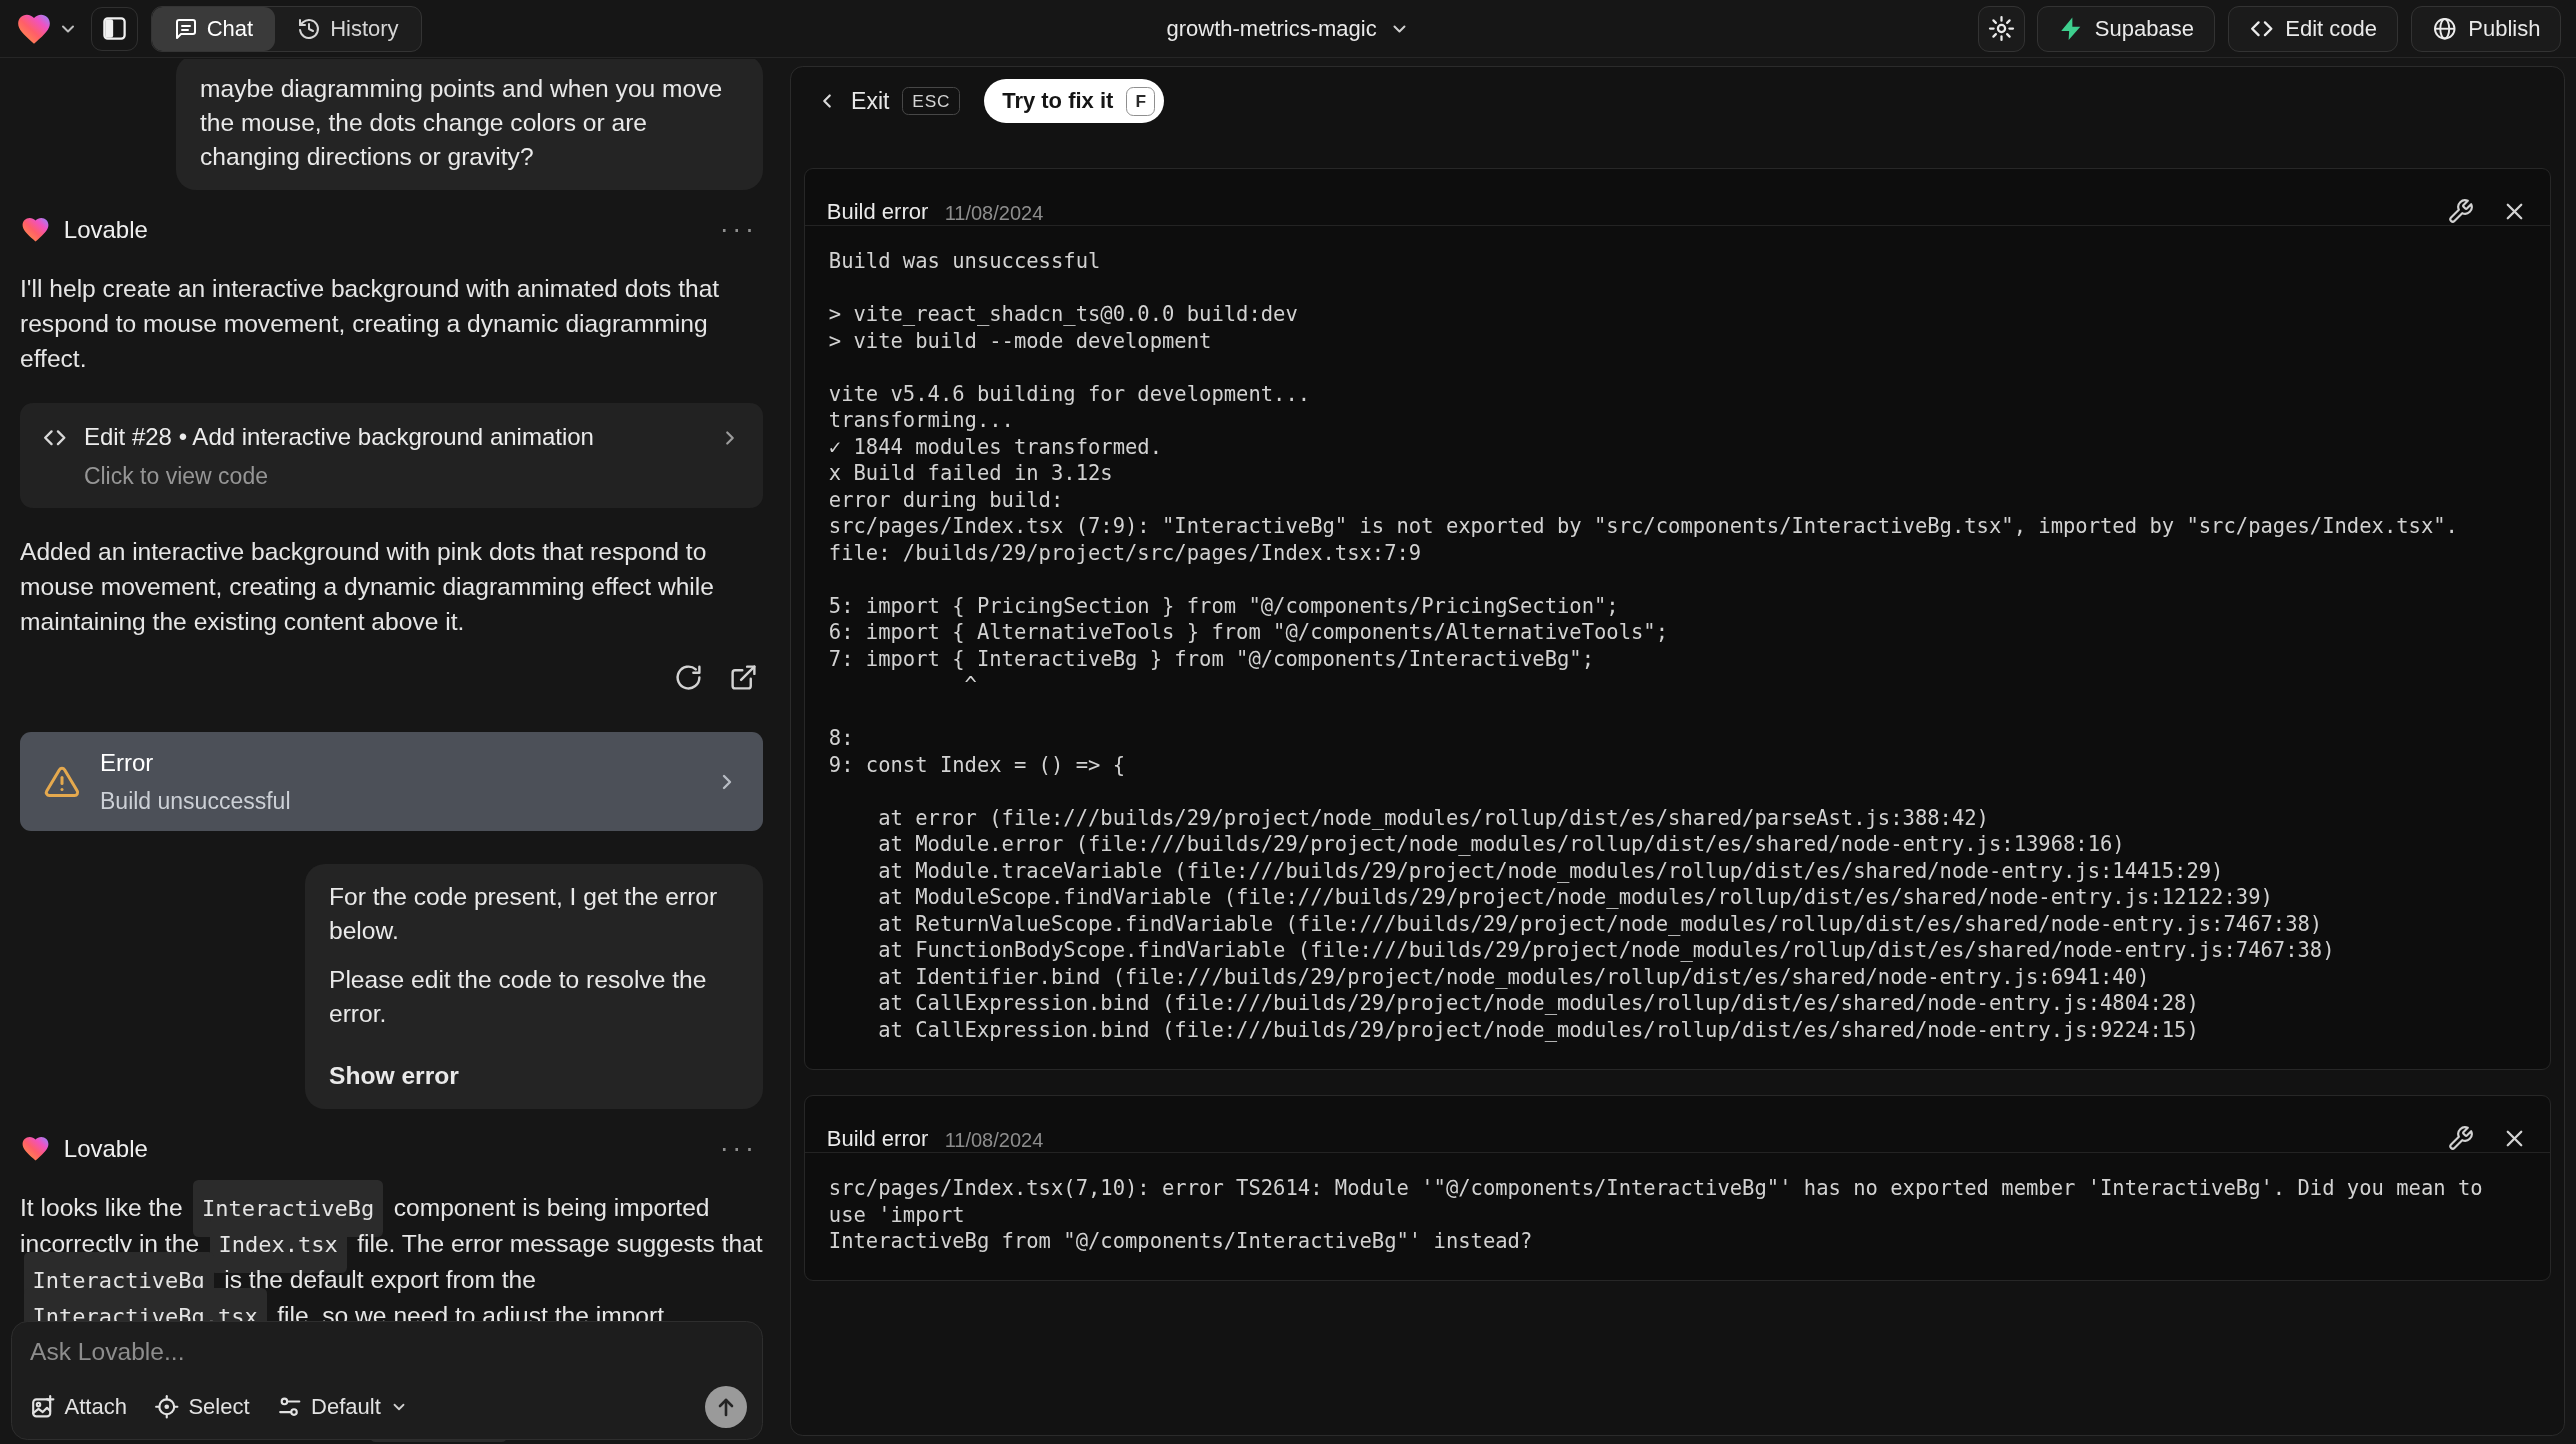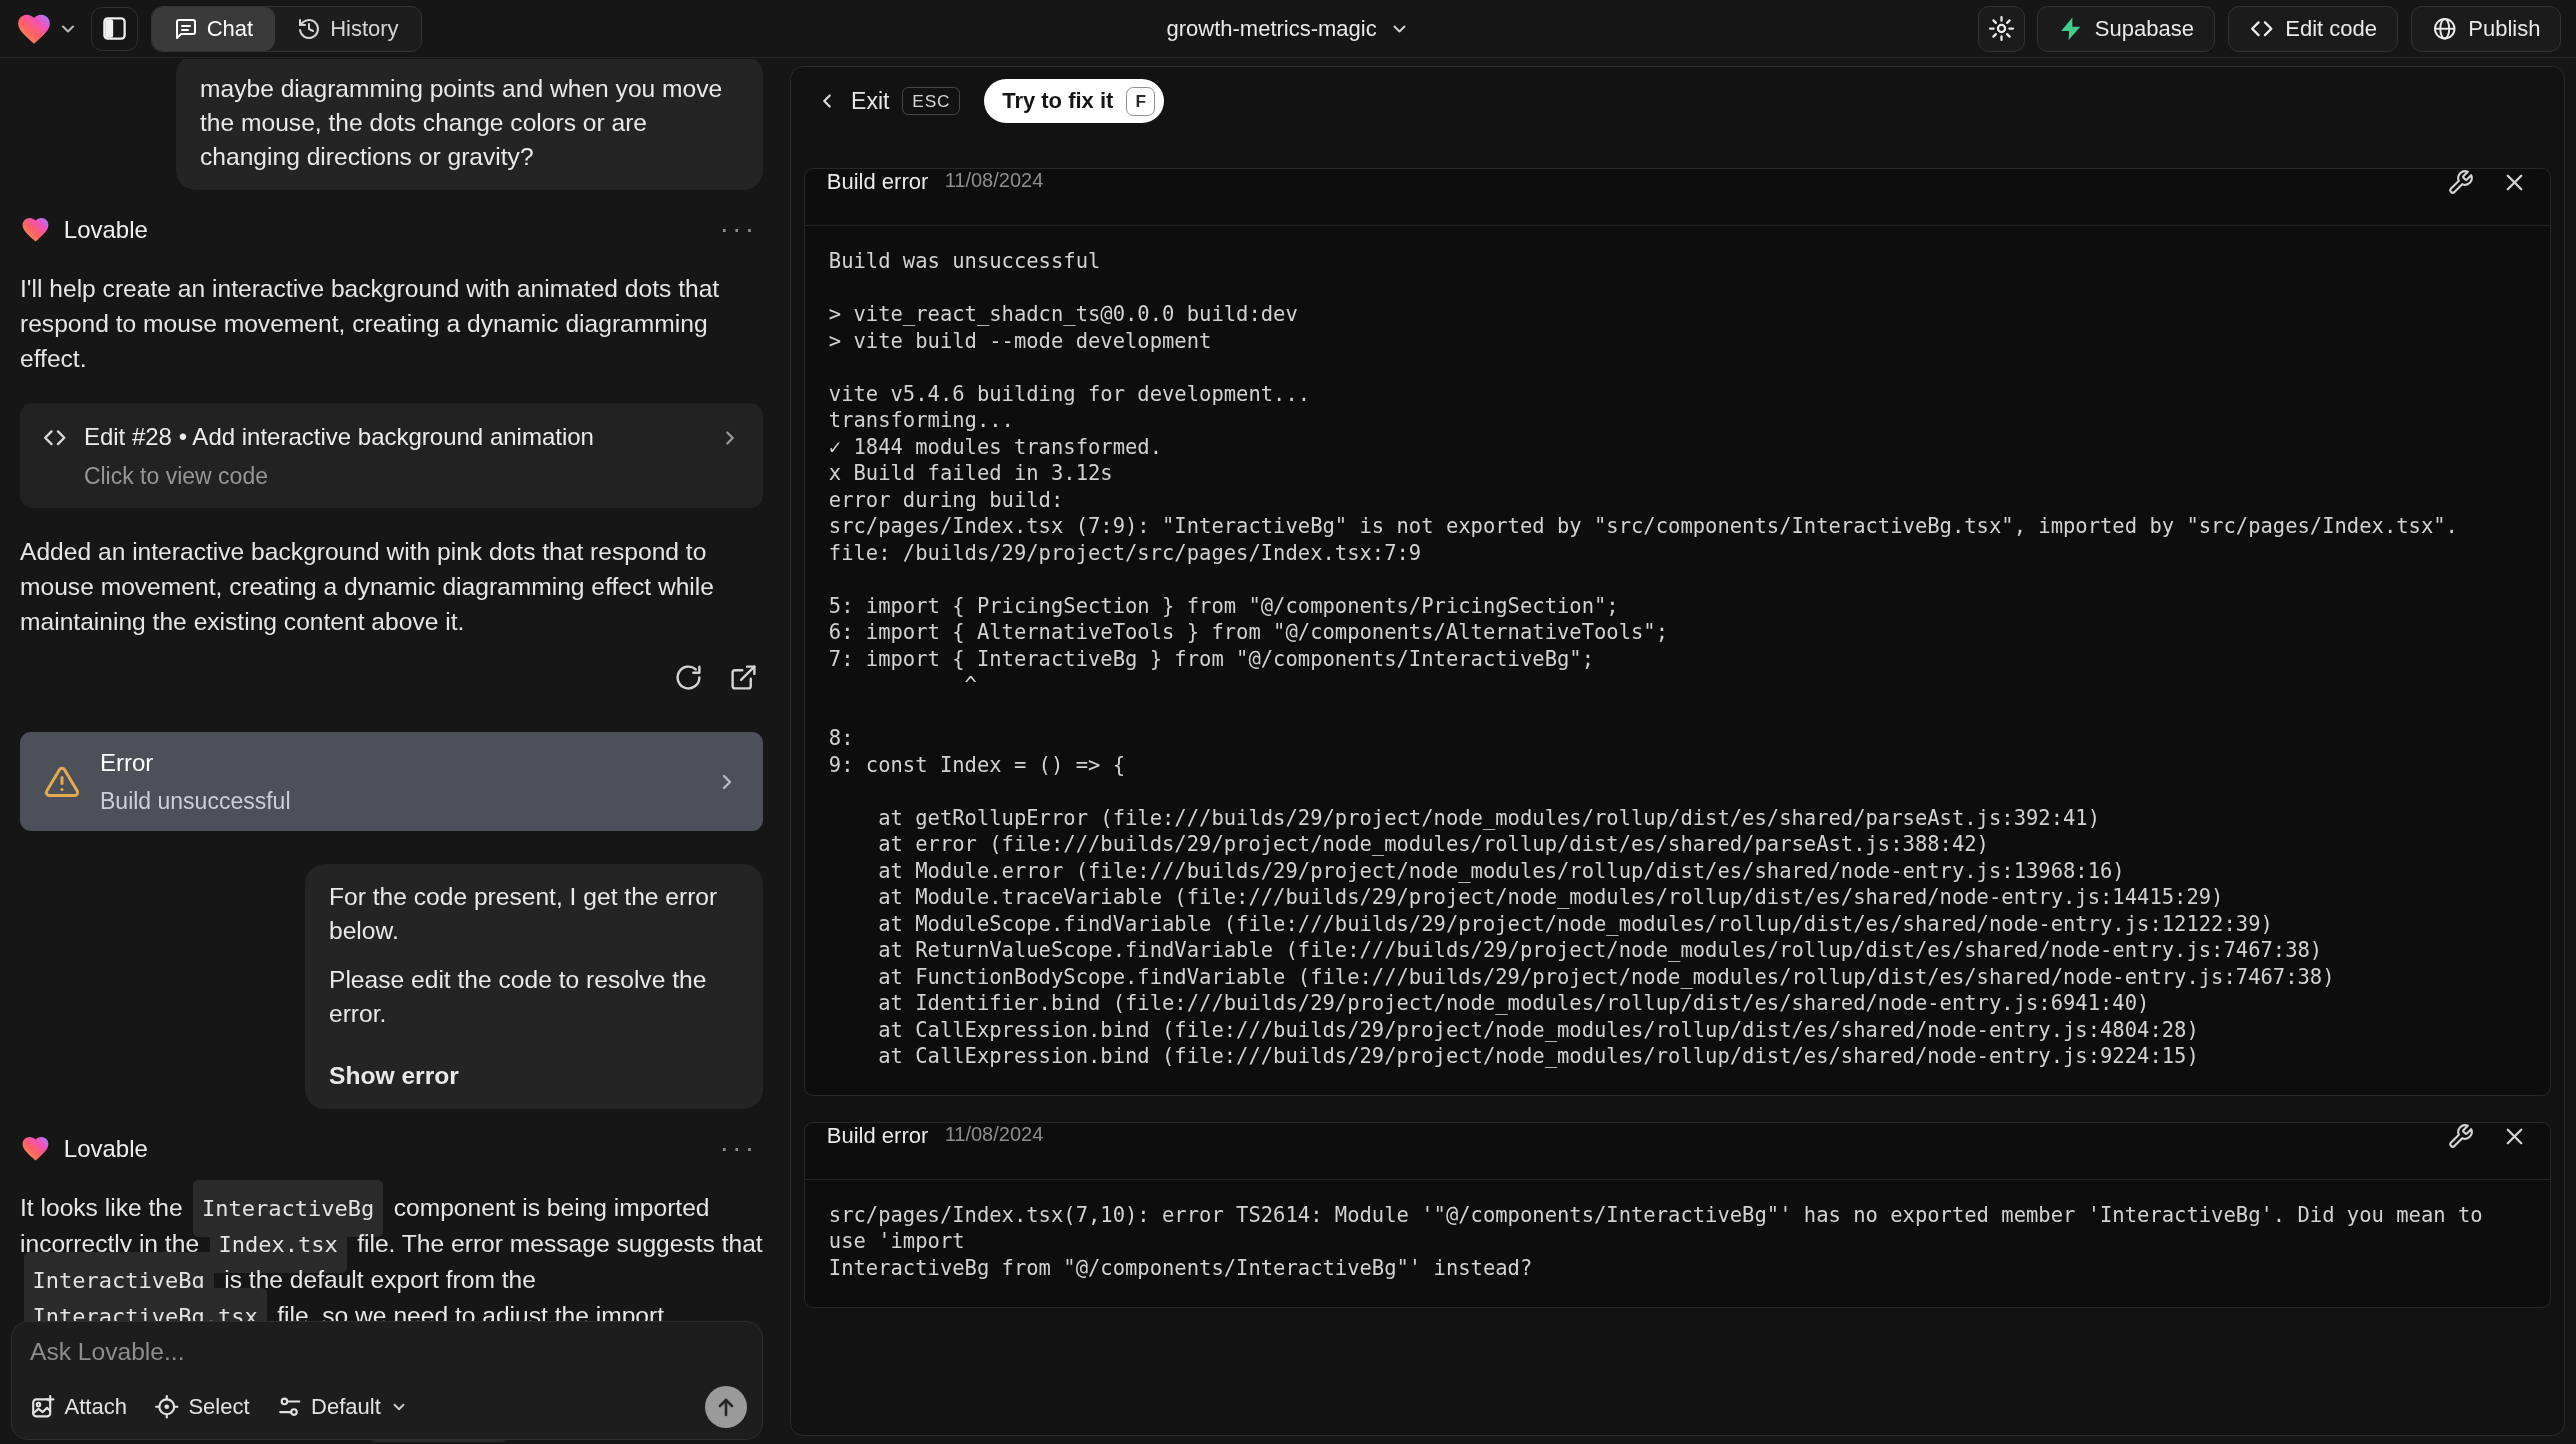--- a/index.html
+++ b/index.html
@@ -122,21 +122,21 @@
   }
   .fix-kbd {
     width:29px; height:29px; border:1.8px solid #8f8f8f; border-radius:7.3px;
     display:flex; align-items:center; justify-content:center;
     font-size:17.3px; font-weight:bold; color:#2a2a2a;
   }
   .err-card2 {
     margin:33px 12.8px 25.5px; background:#0d0d0d; border:0.9px solid #272727; border-radius:9px;
   }
   .err-card2 + .err-card2 { margin-top:0; }
-  .ecard-head { height:57px; display:flex; align-items:flex-start; gap:16.4px; padding:0 22px; border-bottom:0.9px solid #232323; }
+  .ecard-head { height:57px; display:flex; align-items:flex-end; gap:16.4px; padding:0 22px; border-bottom:0.9px solid #232323; }
   .ecard-title { font-size:22px; color:#eaeaea; }
   .ecard-date { font-size:20px; color:#8d8d8d; }
   .ecard-icons { margin-left:auto; display:flex; align-items:center; gap:27px; }
   .ecard-body {
     padding:22px 24px 25.5px;
     font-family:"DejaVu Sans Mono", monospace;
     font-size:20.5px; line-height:26.5px; color:#d2d2d2;
   }
   .ecard-body .log-line { white-space:pre; }
   .ecard-body.wrap .log-line { white-space:pre-wrap; }
@@ -422,21 +422,20 @@
         <div class="log-line">file: /builds/29/project/src/pages/Index.tsx:7:9</div>
         <div class="log-line">&nbsp;</div>
         <div class="log-line">5: import { PricingSection } from "@/components/PricingSection";</div>
         <div class="log-line">6: import { AlternativeTools } from "@/components/AlternativeTools";</div>
         <div class="log-line">7: import { InteractiveBg } from "@/components/InteractiveBg";</div>
         <div class="log-line">           ^</div>
         <div class="log-line">&nbsp;</div>
         <div class="log-line">8:</div>
         <div class="log-line">9: const Index = () =&gt; {</div>
         <div class="log-line">&nbsp;</div>
-        <div class="log-line">    at getRollupError (file:///builds/29/project/node_modules/rollup/dist/es/shared/parseAst.js:392:41)</div>
         <div class="log-line">    at error (file:///builds/29/project/node_modules/rollup/dist/es/shared/parseAst.js:388:42)</div>
         <div class="log-line">    at Module.error (file:///builds/29/project/node_modules/rollup/dist/es/shared/node-entry.js:13968:16)</div>
         <div class="log-line">    at Module.traceVariable (file:///builds/29/project/node_modules/rollup/dist/es/shared/node-entry.js:14415:29)</div>
         <div class="log-line">    at ModuleScope.findVariable (file:///builds/29/project/node_modules/rollup/dist/es/shared/node-entry.js:12122:39)</div>
         <div class="log-line">    at ReturnValueScope.findVariable (file:///builds/29/project/node_modules/rollup/dist/es/shared/node-entry.js:7467:38)</div>
         <div class="log-line">    at FunctionBodyScope.findVariable (file:///builds/29/project/node_modules/rollup/dist/es/shared/node-entry.js:7467:38)</div>
         <div class="log-line">    at Identifier.bind (file:///builds/29/project/node_modules/rollup/dist/es/shared/node-entry.js:6941:40)</div>
         <div class="log-line">    at CallExpression.bind (file:///builds/29/project/node_modules/rollup/dist/es/shared/node-entry.js:4804:28)</div>
         <div class="log-line">    at CallExpression.bind (file:///builds/29/project/node_modules/rollup/dist/es/shared/node-entry.js:9224:15)</div>
       </div>

